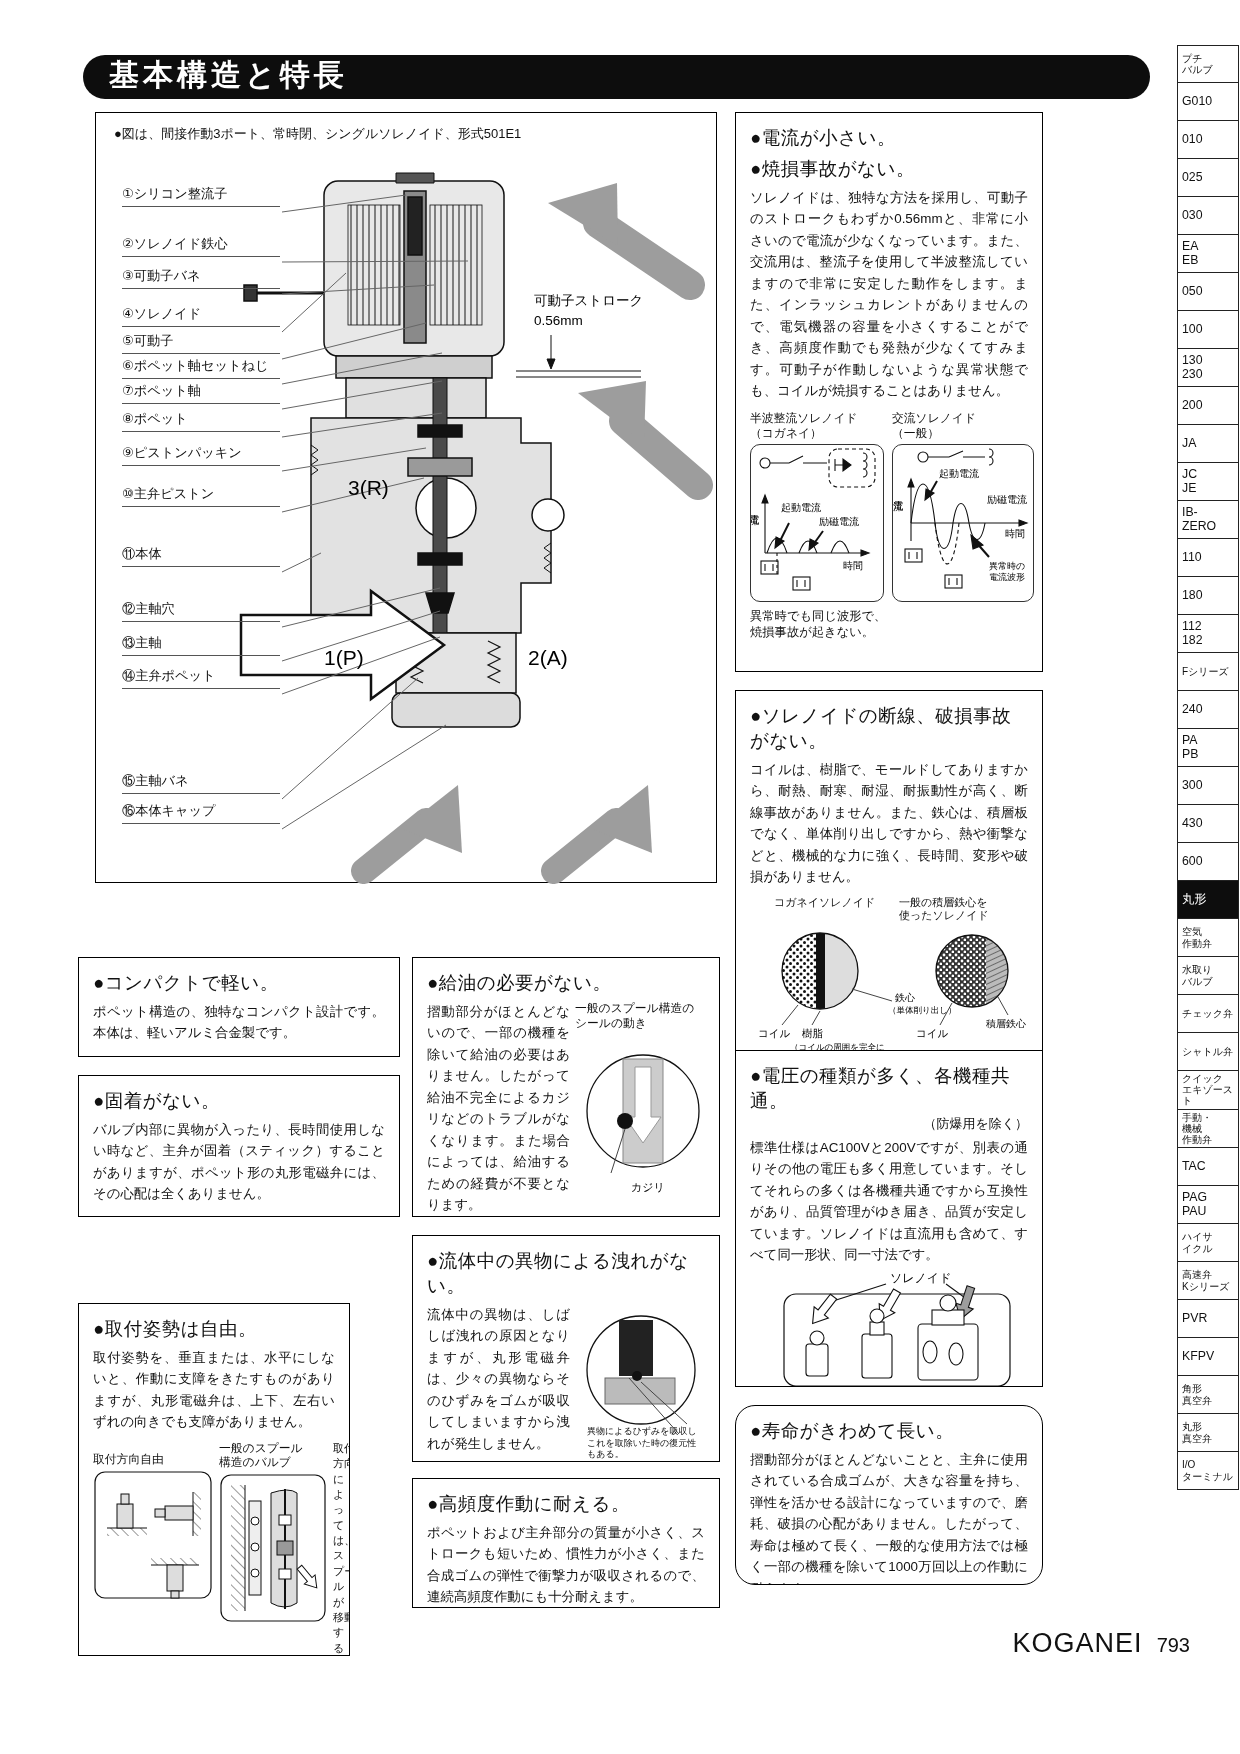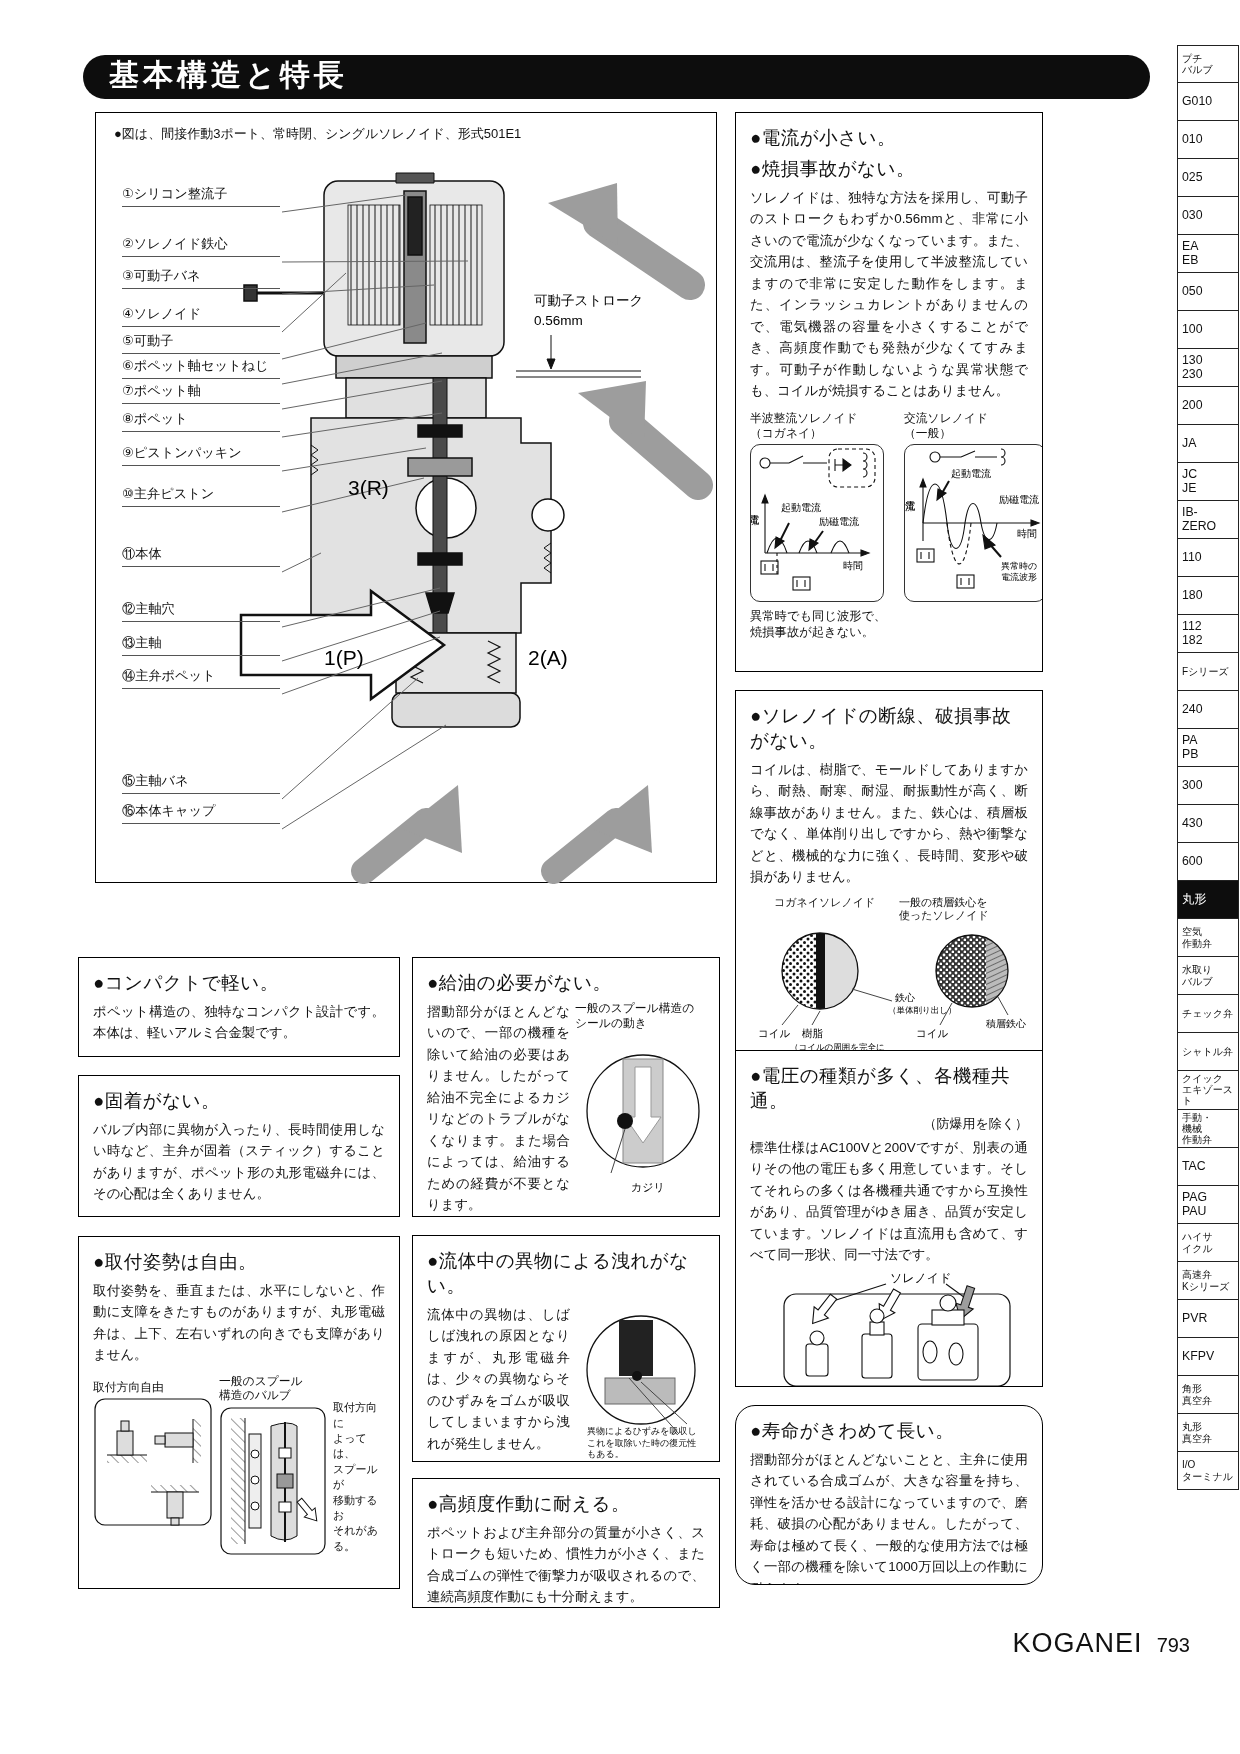--- a/index.html
+++ b/index.html
@@ -31,27 +31,27 @@
   .fbox .fbody{font-size:13.4px;line-height:1.6;text-align:justify;}
 
   
   .box-current{left:735px;top:112px;width:308px;height:560px;}
   .box-nobreak{left:735px;top:690px;width:308px;height:431px;}
   .box-voltage{left:735px;top:1050px;width:308px;height:337px;}
   .box-life{left:735px;top:1405px;width:308px;height:180px;border-radius:20px;}
   
   .box-compact{left:78px;top:957px;width:322px;height:100px;}
   .box-nostick{left:78px;top:1075px;width:322px;height:142px;}
-  .box-mount{left:78px;top:1236px;width:322px;height:353px;}
+  .box-mount{left:78px;top:1303px;width:272px;height:353px;}
   
   .box-nolube{left:412px;top:957px;width:308px;height:260px;}
   .box-noleak{left:412px;top:1235px;width:308px;height:227px;}
   .box-highfreq{left:412px;top:1478px;width:308px;height:130px;}
 
-  .graph-row{display:flex;gap:20px;margin-top:10px;}
+  .graph-row{display:flex;gap:8px;margin-top:10px;}
   .graph-cell{flex:1;}
   .graph-title{font-size:11.8px;line-height:1.25;margin-bottom:3px;}
   .graph-frame{border:1.2px solid #333;border-radius:10px;height:158px;position:relative;overflow:hidden;}
   .graph-caption{font-size:12.3px;line-height:1.35;margin-top:6px;}
 
   .circle-titles{display:flex;margin-top:8px;}
   .circle-title{font-size:11px;line-height:1.25;}
   .circle-title.left{width:150px;padding-left:24px;}
   .circle-title.right{width:130px;}
 
@@ -397,21 +397,21 @@
   <div class="fbox box-nostick">
     <div class="ftitle">●固着がない。</div>
     <div class="fbody">バルブ内部に異物が入ったり、長時間使用しない時など、主弁が固着（スティック）することがありますが、ポペット形の丸形電磁弁には、その心配は全くありません。</div>
   </div>
 
   <div class="fbox box-mount">
     <div class="ftitle">●取付姿勢は自由。</div>
     <div class="fbody">取付姿勢を、垂直または、水平にしないと、作動に支障をきたすものがありますが、丸形電磁弁は、上下、左右いずれの向きでも支障がありません。</div>
     <div class="mini-row">
       <div>
-        <div class="mini-title pre" style="margin-top:6px;">取付方向自由</div>
+        <div class="mini-title pre" style="margin-top:12px;font-family:Liberation Mono, monospace;">取付方向自由</div>
         <svg width="120" height="130" viewBox="0 0 120 130">
           <defs>
             <pattern id="hatch" width="7" height="7" patternUnits="userSpaceOnUse" patternTransform="rotate(45)">
               <path d="M0,0 H7" stroke="#333" stroke-width="1"></path>
             </pattern>
           </defs>
           <rect x="2" y="2" width="116" height="126" rx="10" fill="none" stroke="#111" stroke-width="1.2"></rect>
           <g stroke="#111" stroke-width="1" fill="#ddd">
             <rect x="14" y="58" width="40" height="8" fill="url(#hatch)" stroke="none"></rect>
             <line x1="14" y1="58" x2="54" y2="58"></line>

